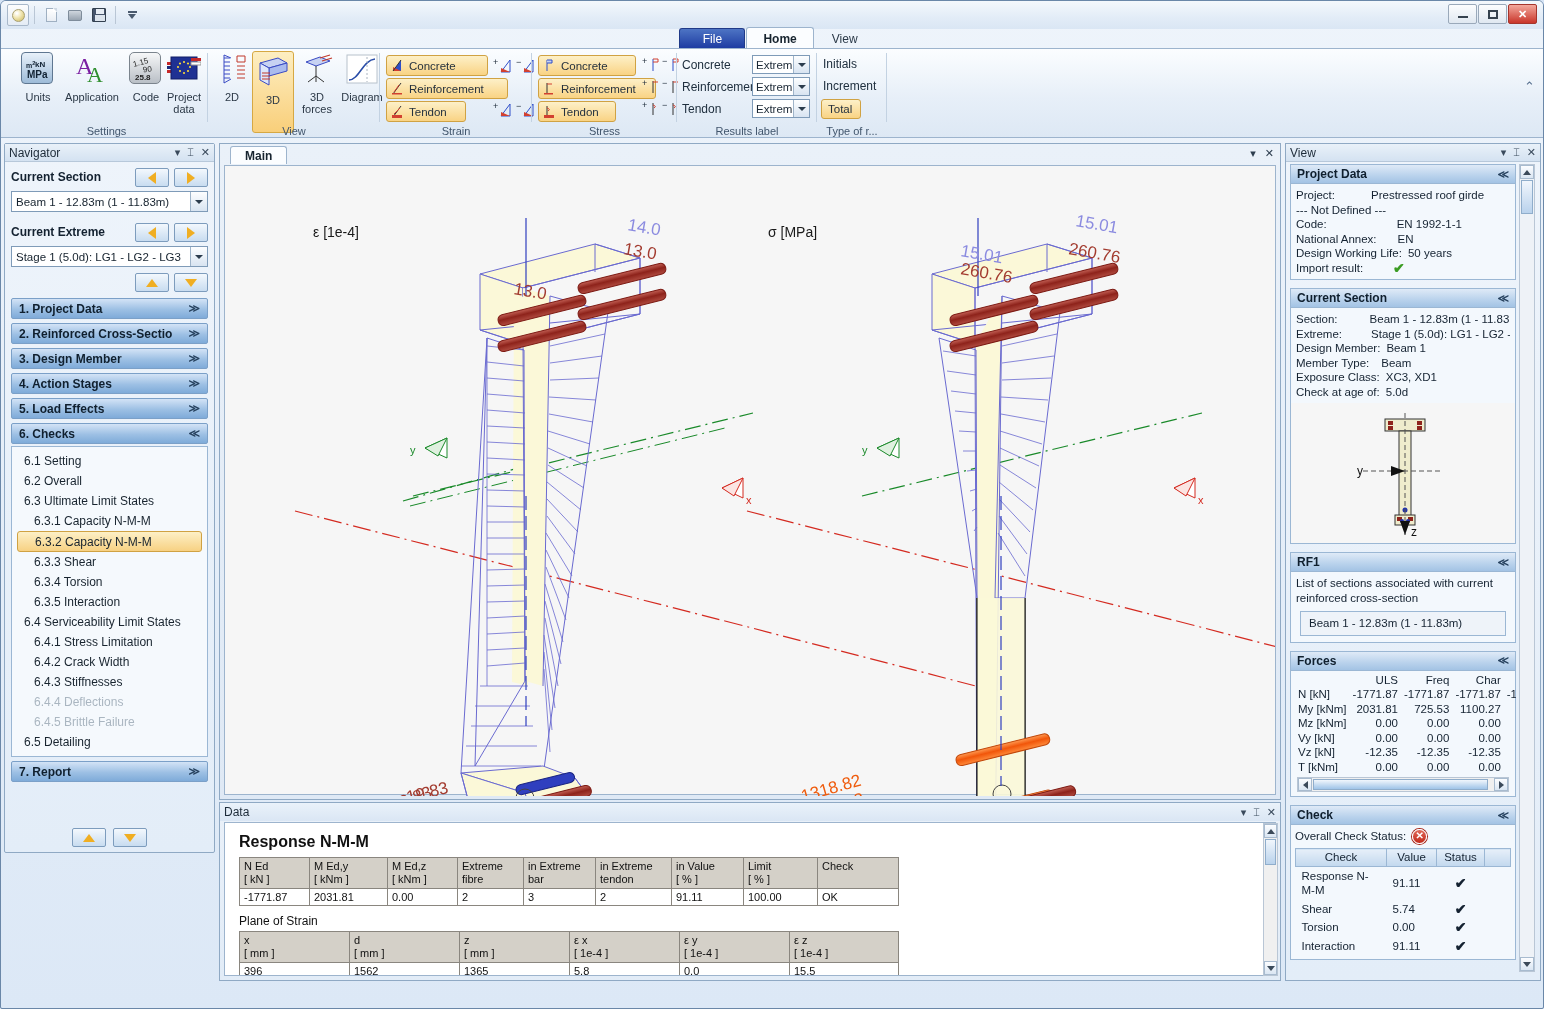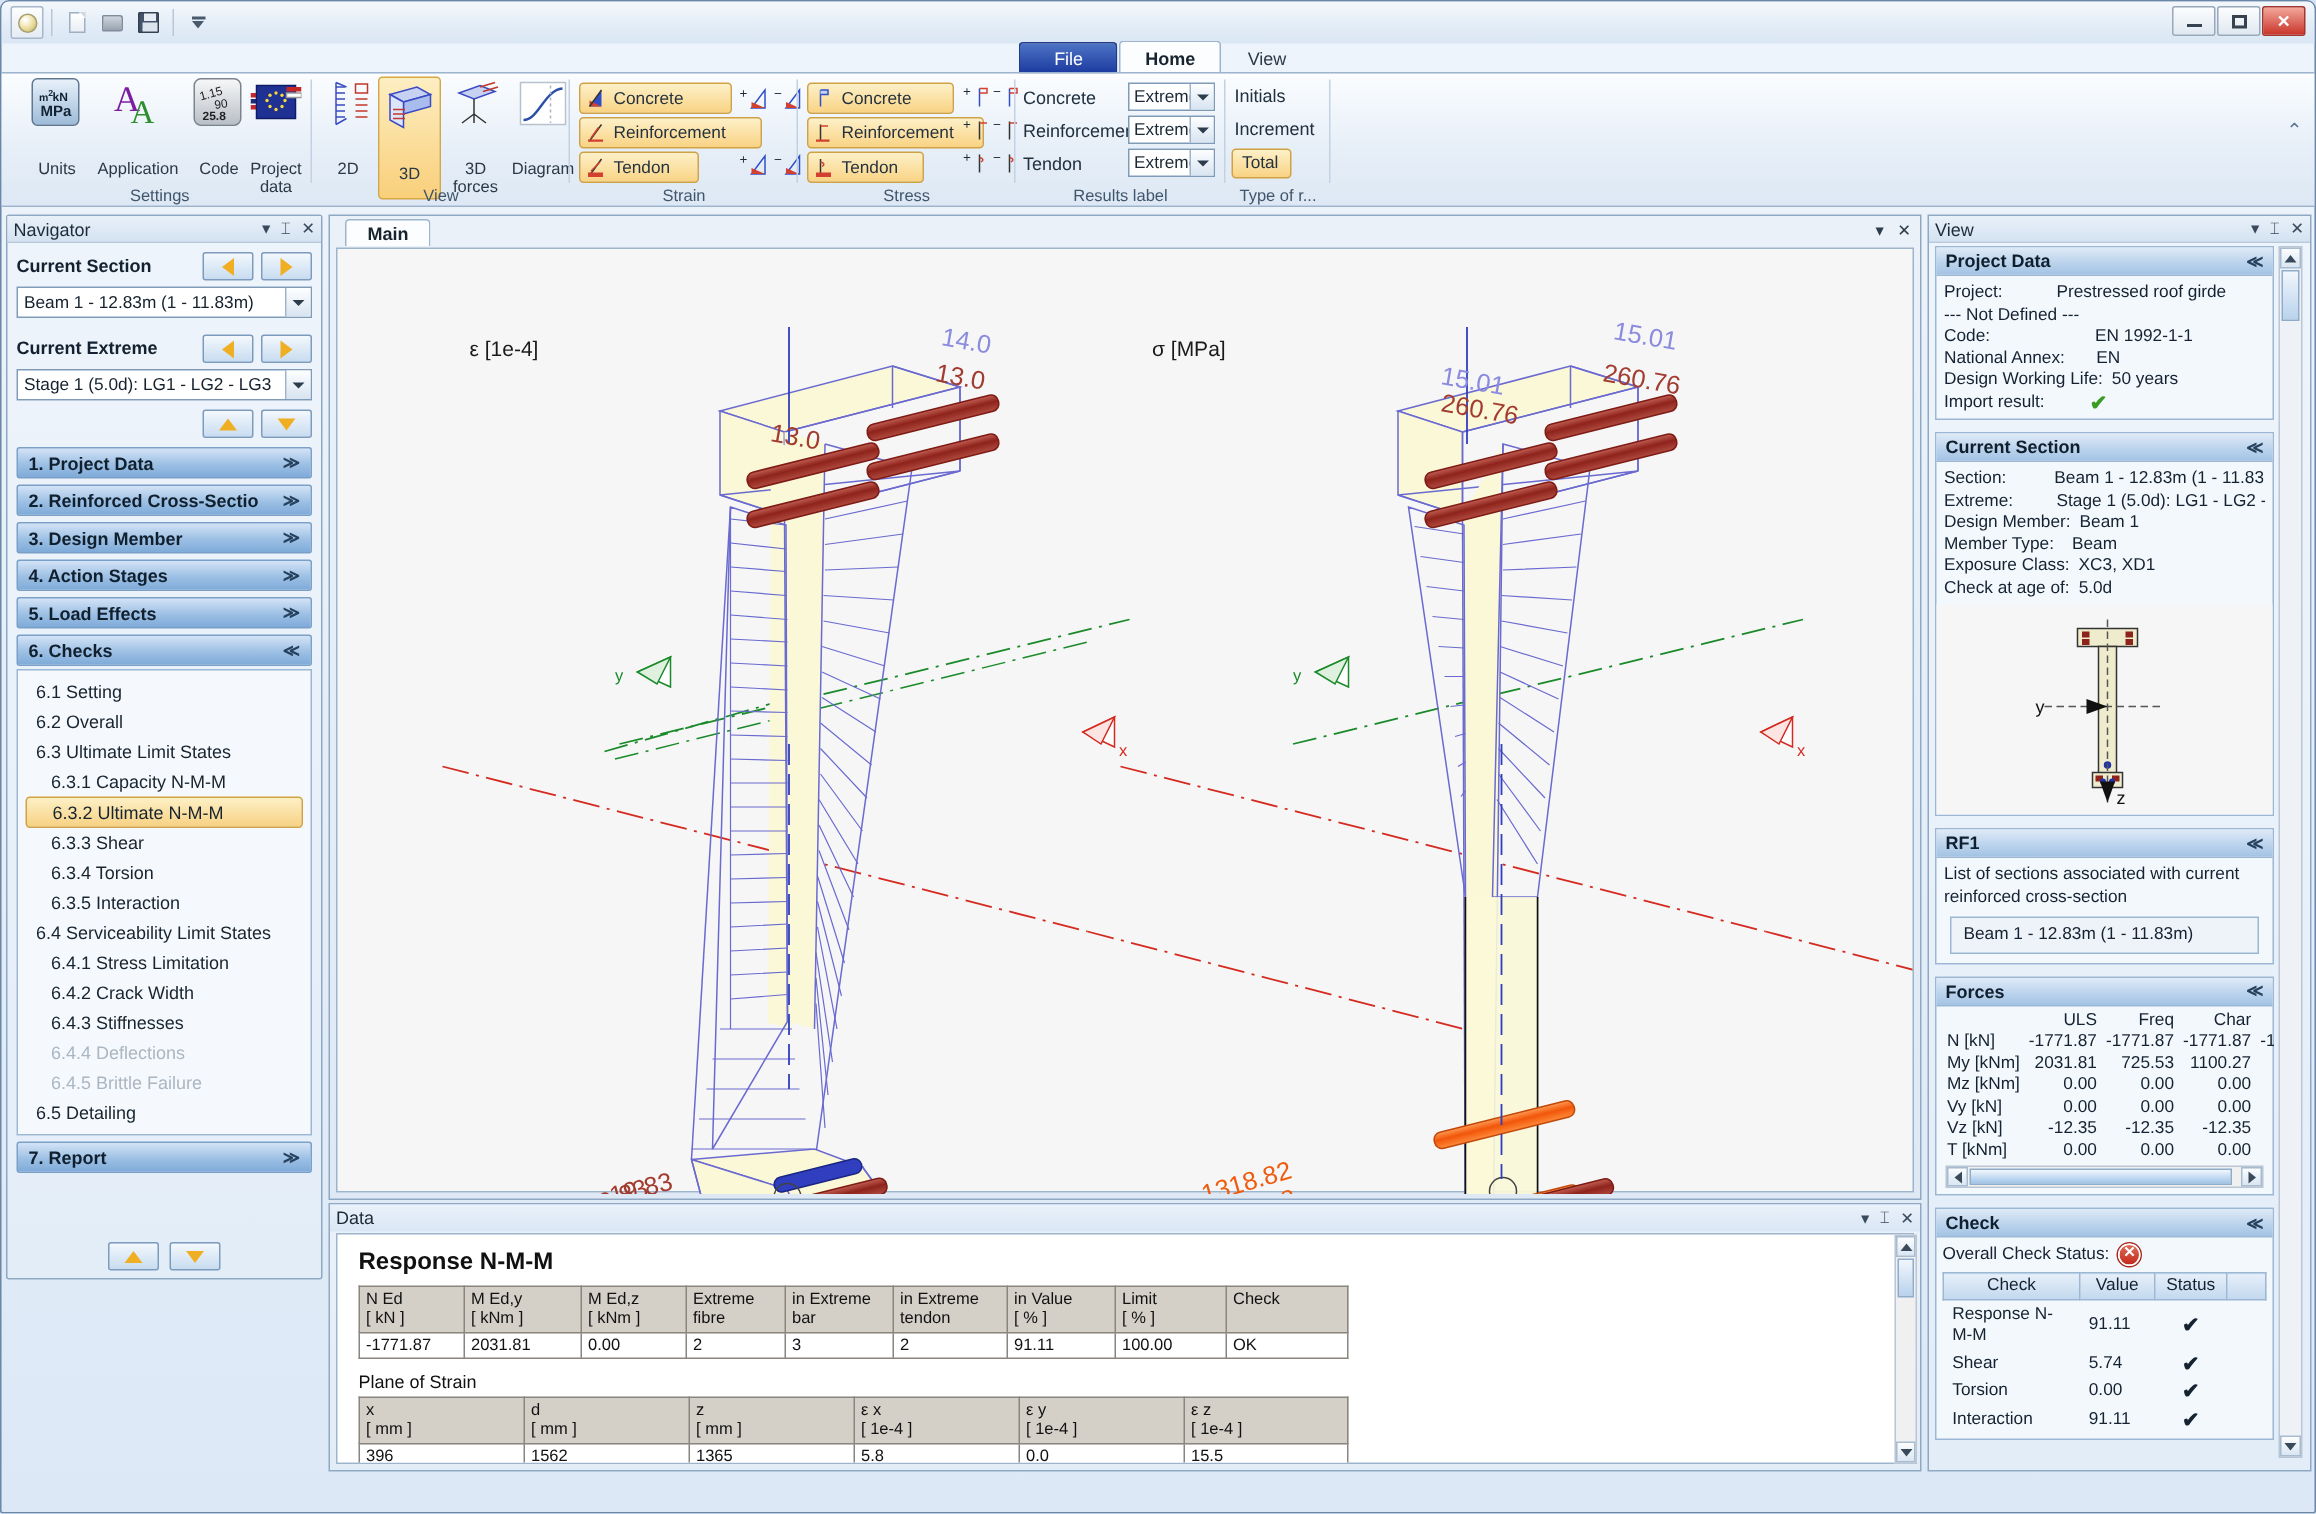--- a/index.html
+++ b/index.html
@@ -84,21 +84,21 @@
   }
   .rgroup { position:absolute; top:0; height:89px; }
   .rgroup .gsep { position:absolute; right:0; top:4px; bottom:16px; width:1px; background:#c3d2e2; }
   .glabel {
     position:absolute; bottom:1px; left:0; width:100%; text-align:center;
     font-size:11px; color:#41556c;
   }
   .bigbtn {
     position:absolute; top:3px; width:54px; text-align:center; font-size:11px; color:#2b3846; line-height:12px;
   }
-  .bigbtn .bicon { width:34px;height:34px;margin:0 auto 21px; position:relative;text-decoration:underline; }
+  .bigbtn .bicon { width:34px;height:34px;margin:0 auto 5px; position:relative;text-decoration:underline; }
   .bigbtn.selbox {
     background:linear-gradient(#fdeec2,#f9cf7a); border:1px solid #d6a843; border-radius:3px;
     padding-top:3px; top:2px; height:82px;
   }
 
   
   .ico-units { width:32px;height:32px;border:1px solid #5f7791;border-radius:4px;
       background:linear-gradient(#e8f1fa,#9dbbd8); position:relative; font-size:8px;color:#123; }
   .ico-units span{position:absolute;font-weight:bold;}
   .ico-code { width:32px;height:32px;border-radius:5px;border:1px solid #7b848d;
@@ -681,21 +681,21 @@
           <div class="subitem">
               <span>6.2 Overall</span>
             </div>
           <div class="subitem">
               <span>6.3 Ultimate Limit States</span>
             </div>
           <div class="subitem l2">
               <span>6.3.1 Capacity N-M-M</span>
             </div>
           <div class="subitem sel">
-              <span>6.3.2 Ultimate N-M-M</span>
+              <span>6.3.2 Capacity N-M-M</span>
             </div>
           <div class="subitem l2">
               <span>6.3.3 Shear</span>
             </div>
           <div class="subitem l2">
               <span>6.3.4 Torsion</span>
             </div>
           <div class="subitem l2">
               <span>6.3.5 Interaction</span>
             </div>

